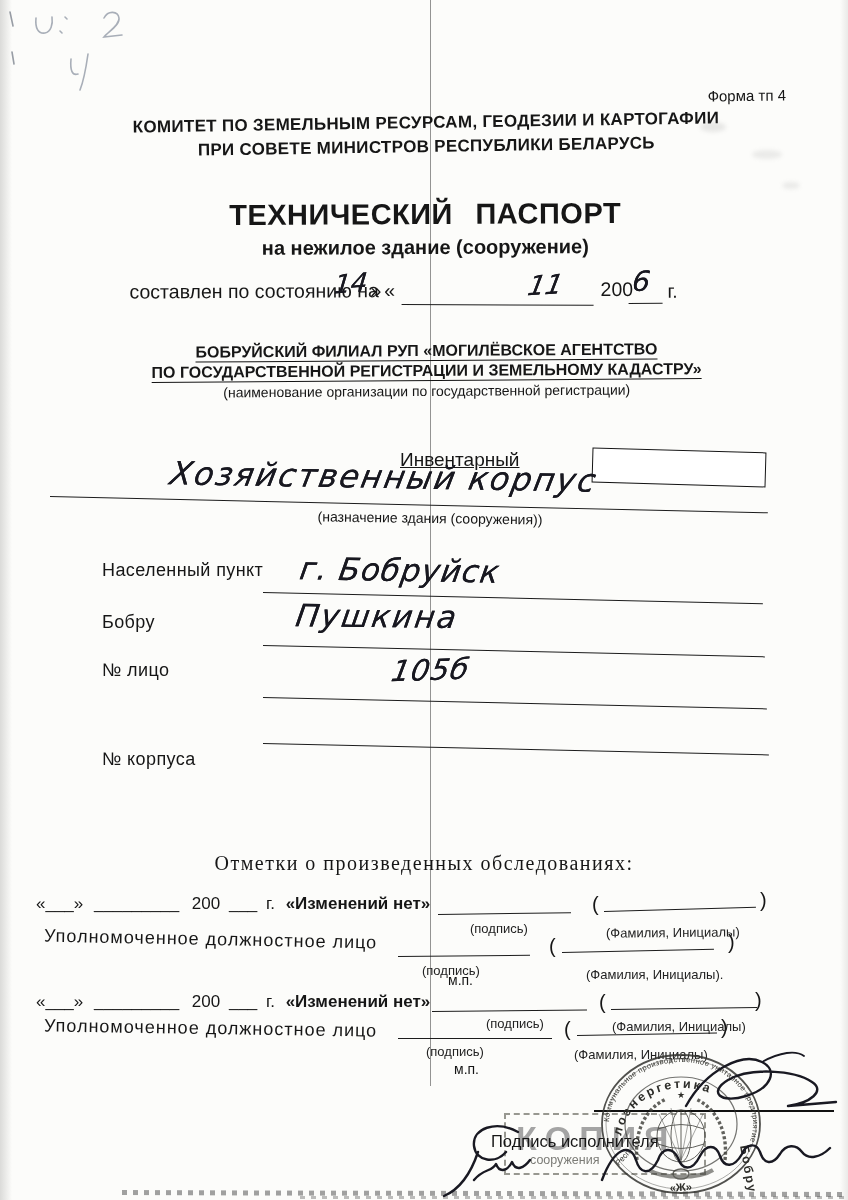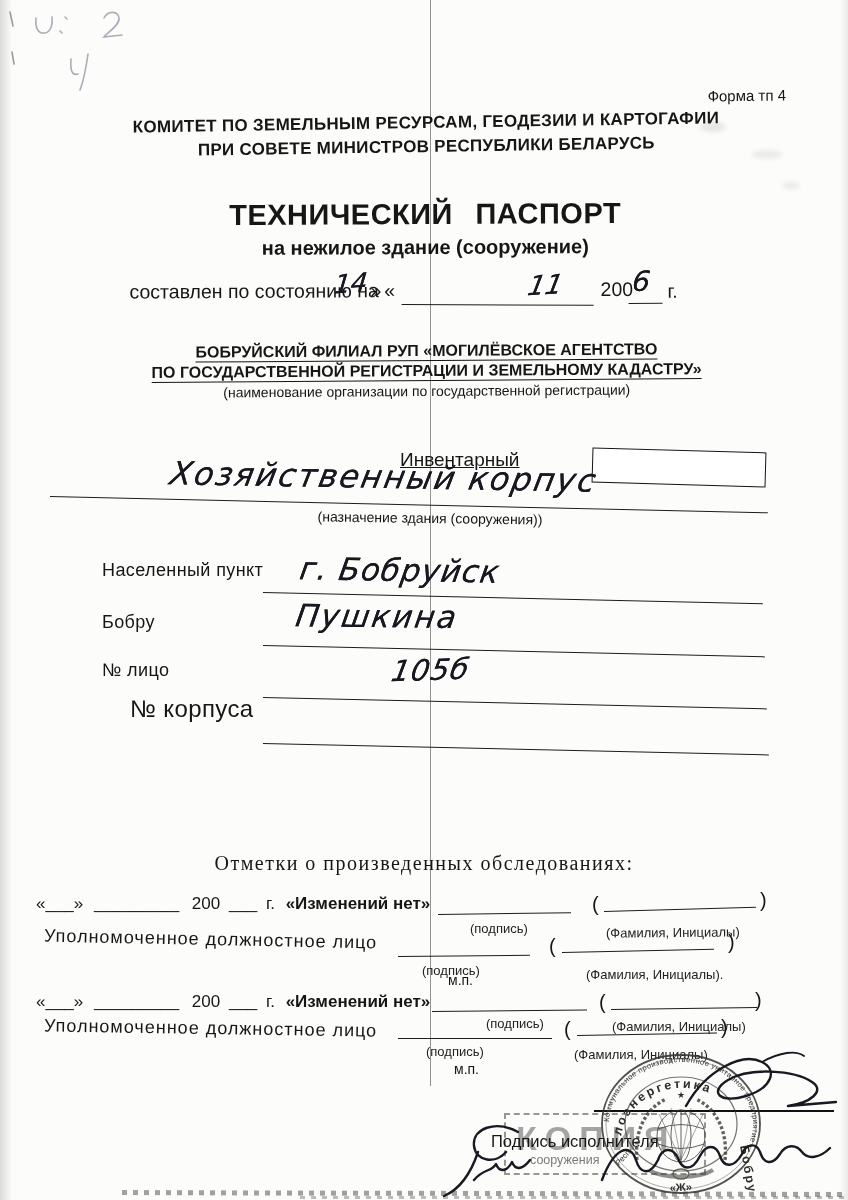--- a/index.html
+++ b/index.html
@@ -93,21 +93,21 @@
   <div class="abs rule" style="left:263px;top:592px;width:500px;transform:rotate(1.3deg);"></div>
 
   <div class="abs t" style="left:102px;top:612px;font-size:18px;letter-spacing:.4px;">Бобру</div>
   <div class="abs hw" style="left:296px;top:598px;font-size:31px;letter-spacing:2px;transform:skewX(-8deg) rotate(.6deg);">Пушкина</div>
   <div class="abs rule" style="left:263px;top:645px;width:502px;transform:rotate(1.3deg);"></div>
 
   <div class="abs t" style="left:102px;top:660px;font-size:18px;letter-spacing:.4px;">№ лицо</div>
   <div class="abs hw" style="left:392px;top:653px;font-size:29px;letter-spacing:1px;transform:skewX(-12deg) rotate(-2deg);">105б</div>
   <div class="abs rule" style="left:263px;top:697px;width:504px;transform:rotate(1.3deg);"></div>
 
-  <div class="abs t" style="left:102px;top:695px;font-size:24px;letter-spacing:.4px;margin-left:28px;">№ корпуса</div>
+  <div class="abs t" style="left:102px;top:749px;font-size:18px;letter-spacing:.4px;">№ корпуса</div>
   <div class="abs rule" style="left:263px;top:743px;width:506px;transform:rotate(1.3deg);"></div>
 
   <div class="abs t center" style="top:852px;font-size:20px;letter-spacing:1.5px;font-family:Liberation Serif, serif;">Отметки о произведенных обследованиях:</div>
 
   <div>
     <div class="abs t" style="left:36px;top:894px;font-size:17px;">
       <span>«___»</span>
       <span style="margin-left:6px;">_________</span>
       <span style="margin-left:8px;">200</span>
       <span style="margin-left:4px;">___</span>

